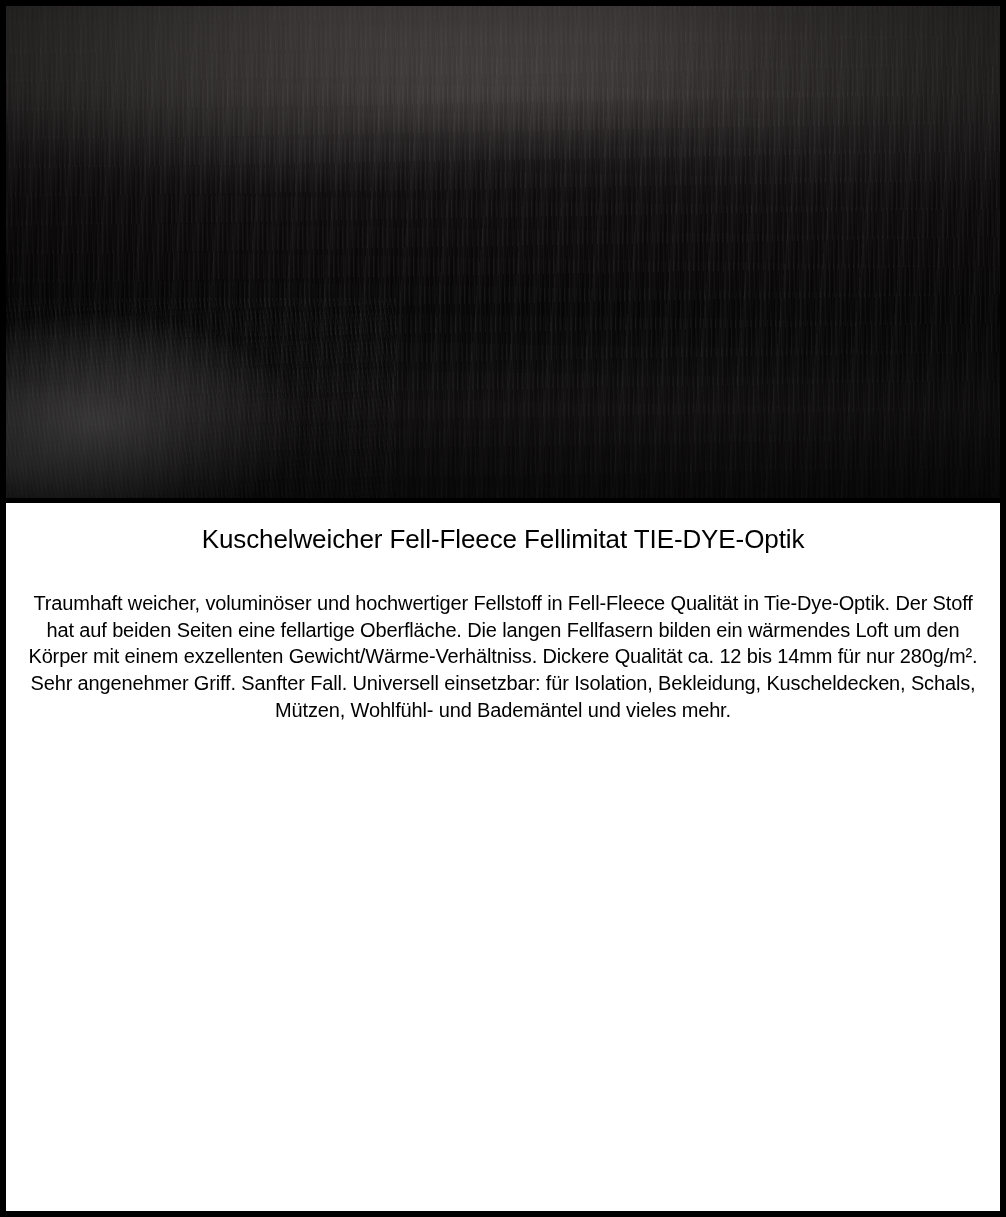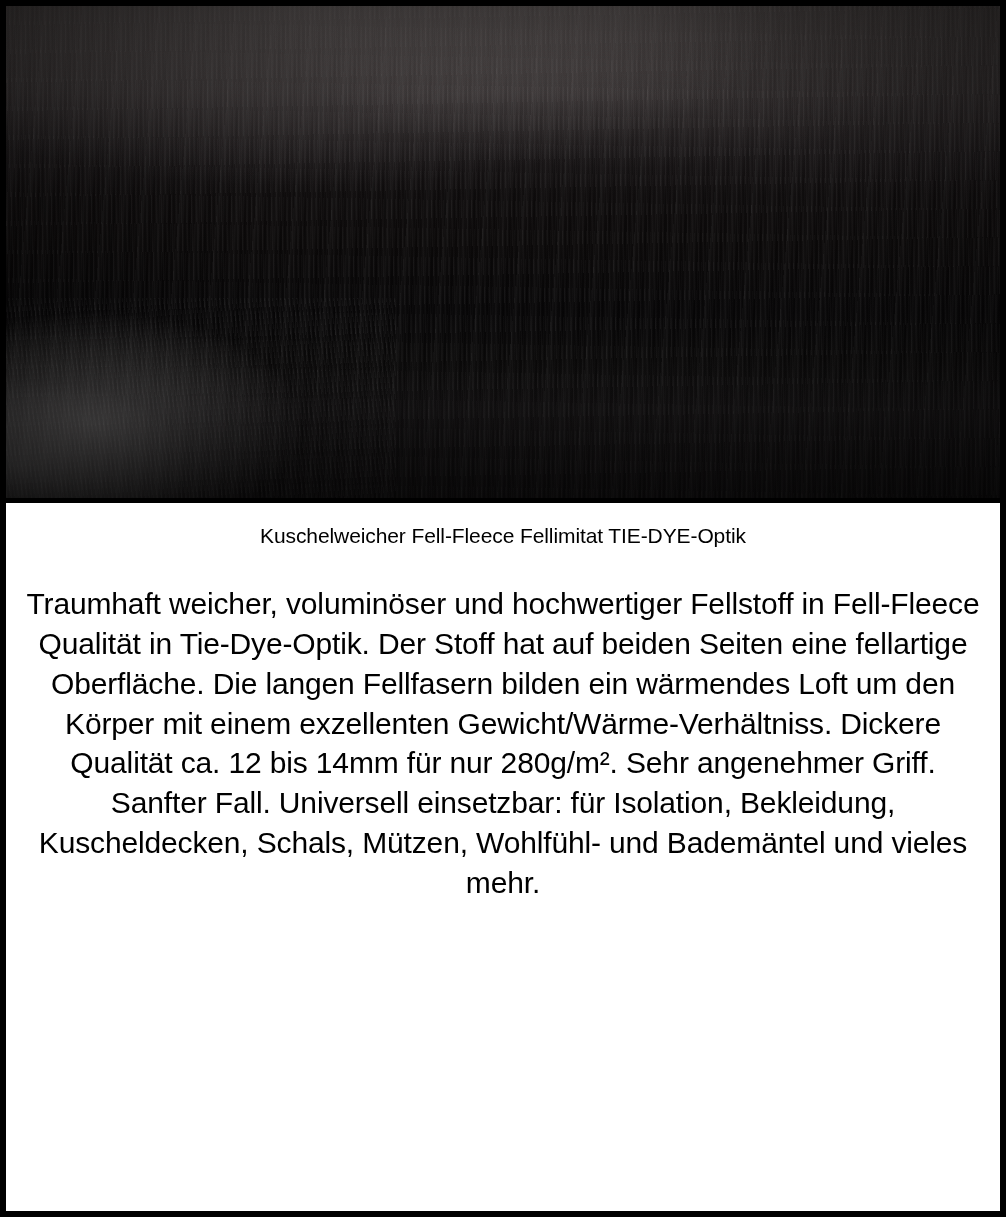--- a/index.html
+++ b/index.html
@@ -123,27 +123,27 @@
       radial-gradient(ellipse 85% 80% at 55% 45%, rgba(0,0,0,0) 35%, rgba(0,0,0,0.55) 100%),
       linear-gradient(to bottom, rgba(0,0,0,0.25) 0%, rgba(0,0,0,0) 18%, rgba(0,0,0,0) 70%, rgba(0,0,0,0.35) 100%);
   }
 
   .description {
     padding: 14px 18px 0 18px;
     text-align: center;
     color: #000000;
   }
   .desc-title {
-    font-size: 21px;
+    font-size: 26px;
     line-height: 1.28;
     margin: 6px 0 0 0;
     letter-spacing: -0.1px;
   }
   .desc-para {
-    font-size: 30px;
+    font-size: 20px;
     line-height: 1.33;
     margin: 34px 0 0 0;
     letter-spacing: -0.15px;
   }
   .desc-specs {
     font-size: 30.5px;
     line-height: 1.33;
     margin: 34px 0 0 0;
     letter-spacing: -0.15px;
   }

